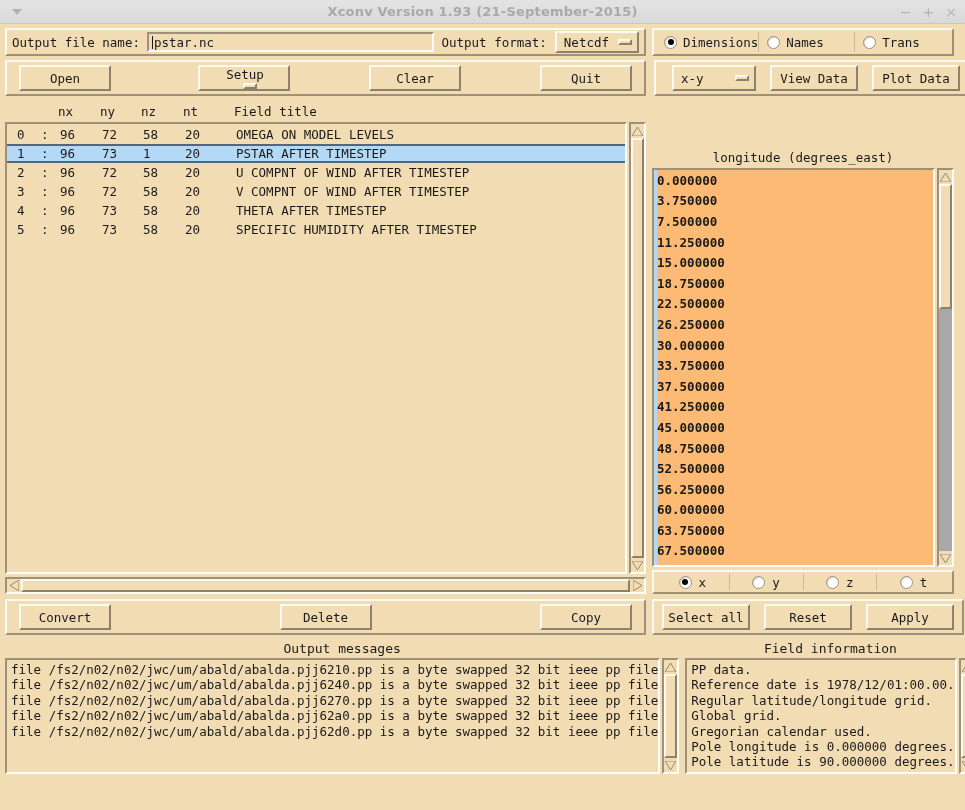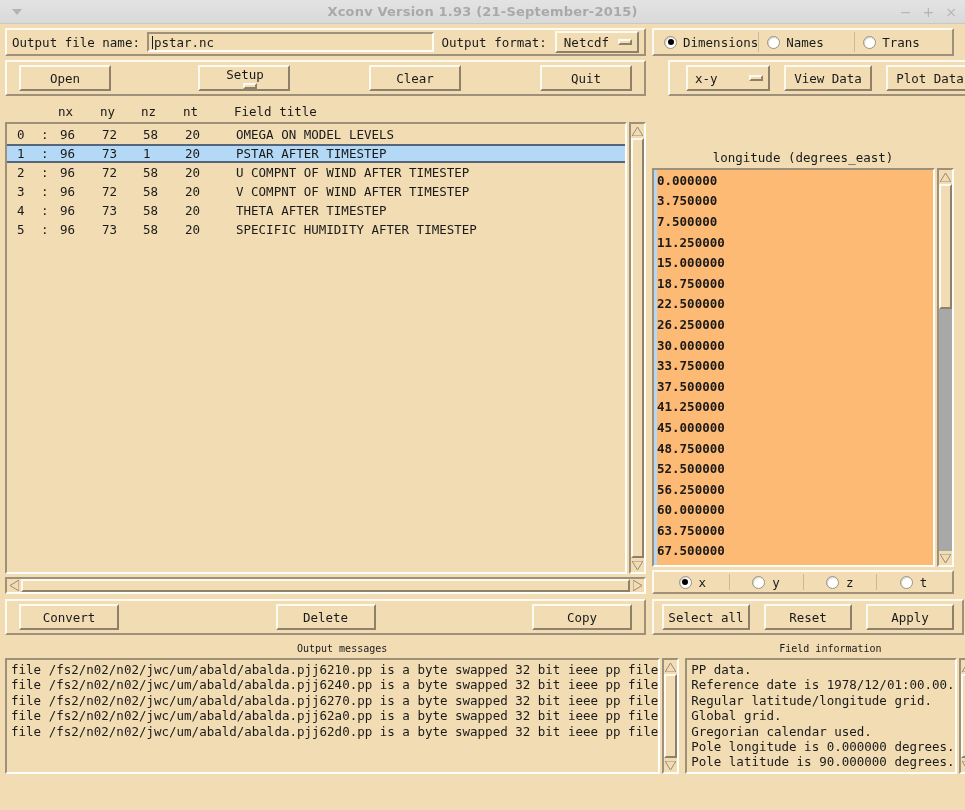--- a/index.html
+++ b/index.html
@@ -176,21 +176,21 @@
   }
   .radio.on::after {
     content: "";
     position: absolute; left: 2.5px; top: 2.5px;
     width: 6px; height: 6px; border-radius: 50%;
     background: #000000;
   }
 
   
   .row2 {
-    display: flex; gap: 22px;
+    display: flex; gap: 8px;
     height: 36px;
     margin-top: 4px;
   }
   .row2-left {
     flex: 0 0 641px;
     display: flex; align-items: center;
     padding: 0 12px;
     gap: 0;
     box-sizing: border-box;
   }
@@ -355,42 +355,42 @@
     display: flex; gap: 6px;
     height: 36px;
     margin-top: 5px;
   }
   .row4-left {
     flex: 0 0 641px;
     display: flex; align-items: center;
     padding: 0 12px;
     box-sizing: border-box;
   }
-  .row4-left .btn { width: 100px; }
+  .row4-left .btn { width: 92px; }
   .row4-left .spacer { flex: 1; }
   .row4-right {
     flex: 1;
     display: flex; align-items: center;
     padding: 0 8px; gap: 14px;
     box-sizing: border-box;
   }
   .row4-right .btn { width: 88px; }
 
   
   .bottom {
     display: flex; gap: 6px;
     margin-top: 3px;
     height: 136px;
   }
   .bot-left { flex: 0 0 641px; display: flex; flex-direction: column; }
   .bot-right { flex: 1; display: flex; flex-direction: column; }
   .pane-title {
     height: 20px;
     display: flex; align-items: center; justify-content: center;
-    font-size: 10px;
+    font-size: 13px;
     text-align: center;
   }
   .textpane {
     flex: 1;
     display: flex;
     min-height: 0;
   }
   .textarea {
     flex: 1;
     background: #f1dcb4;

